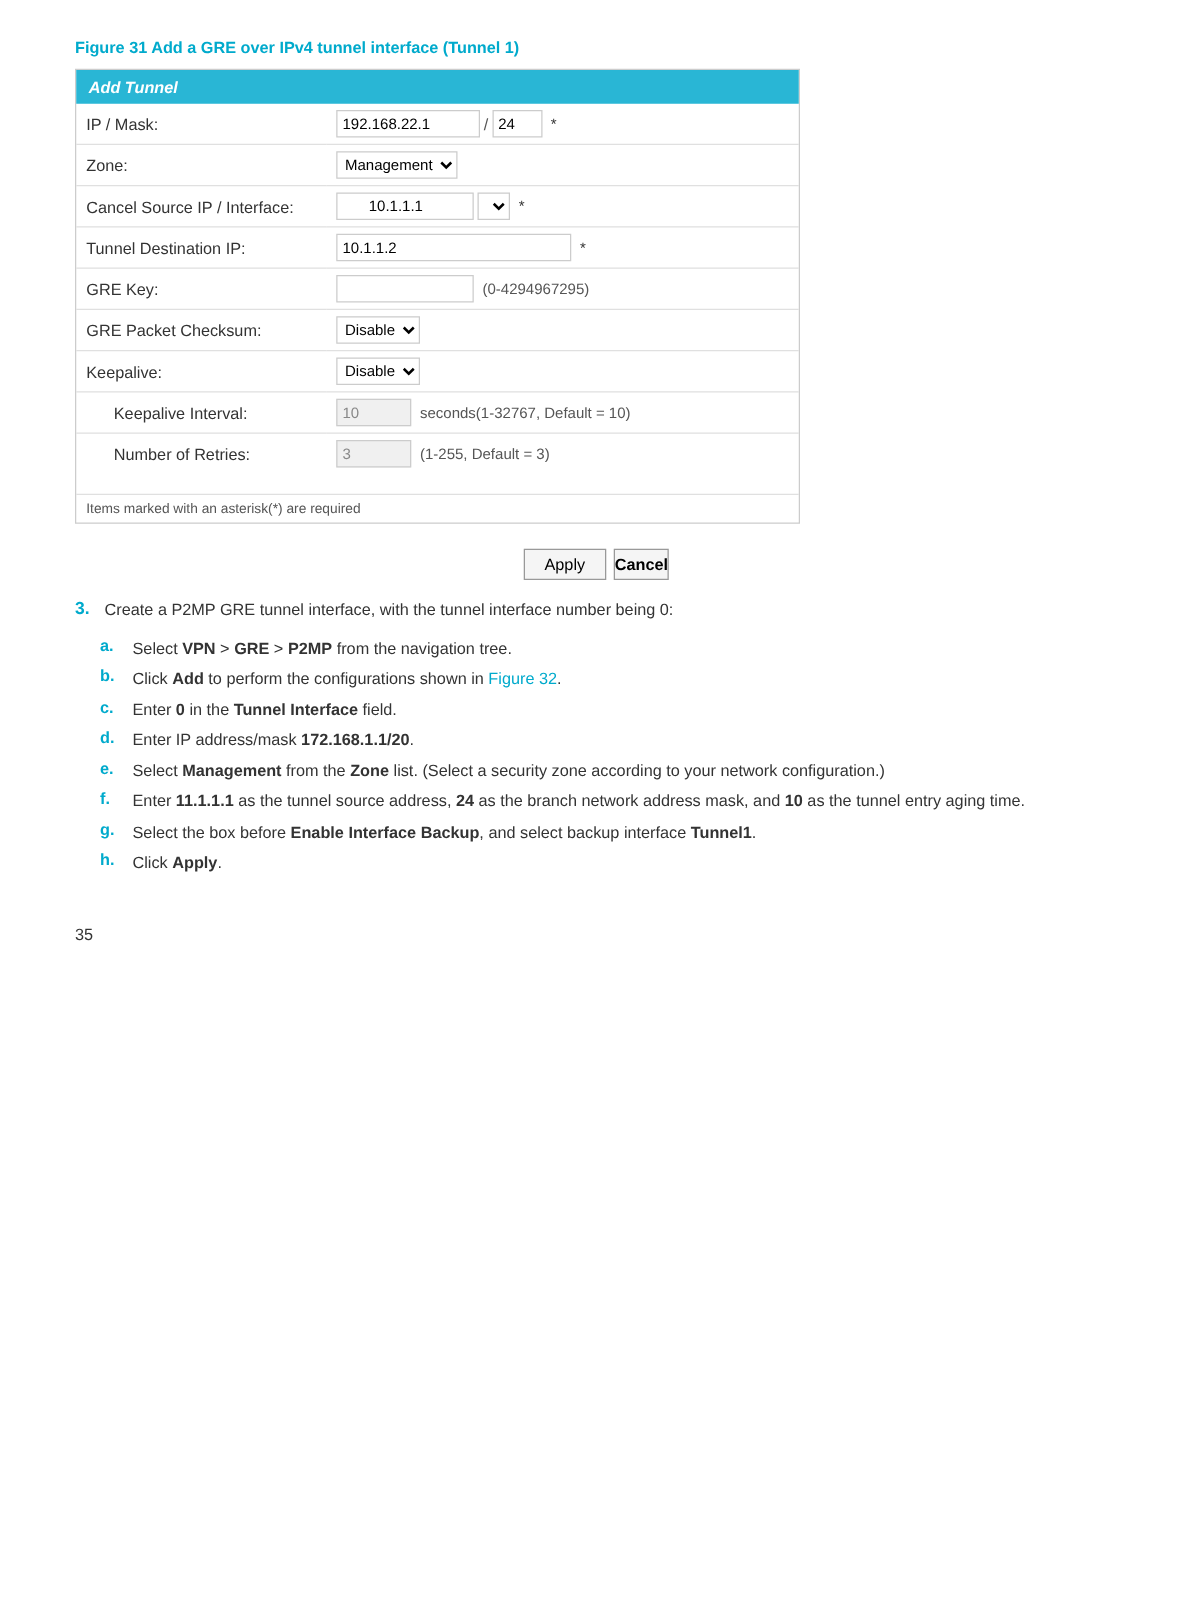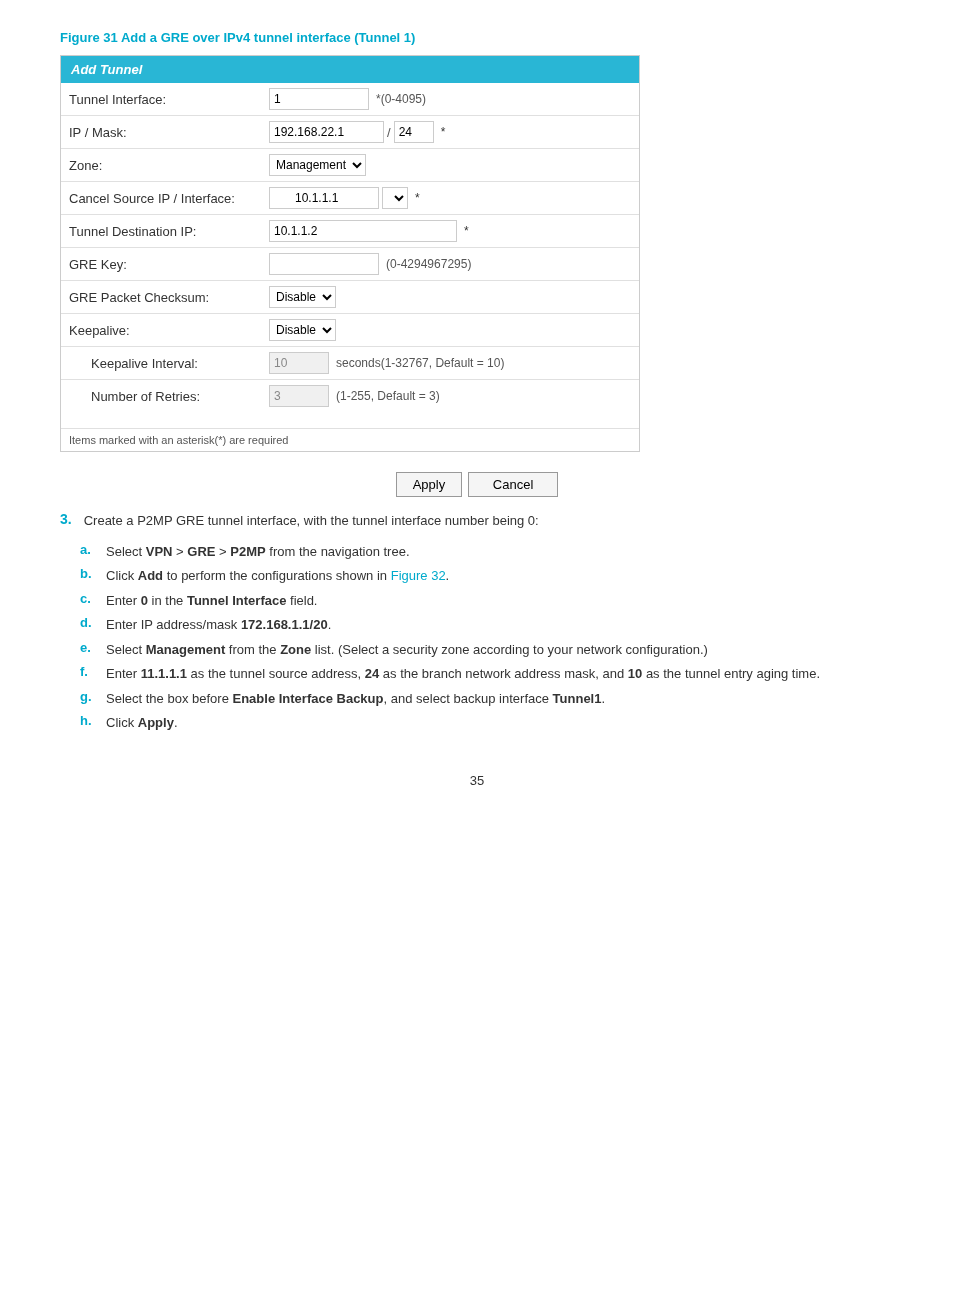--- a/index.html
+++ b/index.html
@@ -86,23 +86,24 @@
       background: #f5f5f5;
       border: 1px solid #999;
       padding: 4px 16px;
       font-size: 13px;
       cursor: pointer;
       margin-right: 2px;
     }
     .btn-cancel {
       background: #f5f5f5;
       border: 1px solid #999;
-      padding: 4px 24px;
+      padding: 4px 0;
       font-size: 13px;
       cursor: pointer;
+      font-weight: bold;
     }
     .steps-section {
       margin-top: 10px;
     }
     .step-number {
       color: #00aacc;
       font-weight: bold;
       font-size: 14px;
     }
     .step-text {
@@ -138,21 +139,21 @@
       line-height: 1.5;
     }
     .sub-text strong {
       font-weight: bold;
     }
     .sub-text a, .link-blue {
       color: #00aacc;
       text-decoration: none;
     }
     .page-number {
-      text-align: center;
+      text-align: left;
       font-size: 13px;
       color: #333;
       margin-top: 40px;
     }
     .inline-flex {
       display: flex;
       align-items: center;
       gap: 3px;
     }
     .required-star {
@@ -162,29 +163,20 @@
 </head>
 <body>
 
 <div class="figure-title">Figure 31 Add a GRE over IPv4 tunnel interface (Tunnel 1)</div>
 
 <div class="form-container">
   <div class="form-header">Add Tunnel</div>
   <table class="form-table">
     <tbody>
 
-      <tr>
-        <td>Tunnel Interface:</td>
-        <td>
-          <div class="inline-flex">
-            <input type="text" value="1" style="width: 100px;">
-            <span class="hint-text">*(0-4095)</span>
-          </div>
-        </td>
-      </tr>
 
       <tr>
         <td>IP / Mask:</td>
         <td>
           <div class="inline-flex">
             <input type="text" value="192.168.22.1" style="width: 115px;">
             <span> /</span>
             <input type="text" value="24" style="width: 40px;">
             <span class="hint-text required-star">*</span>
           </div>

